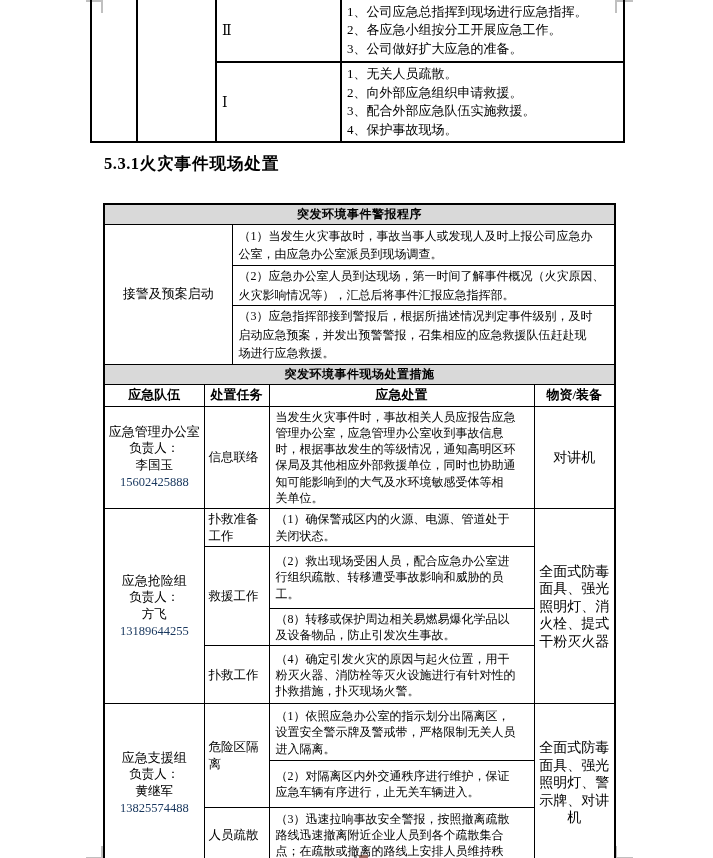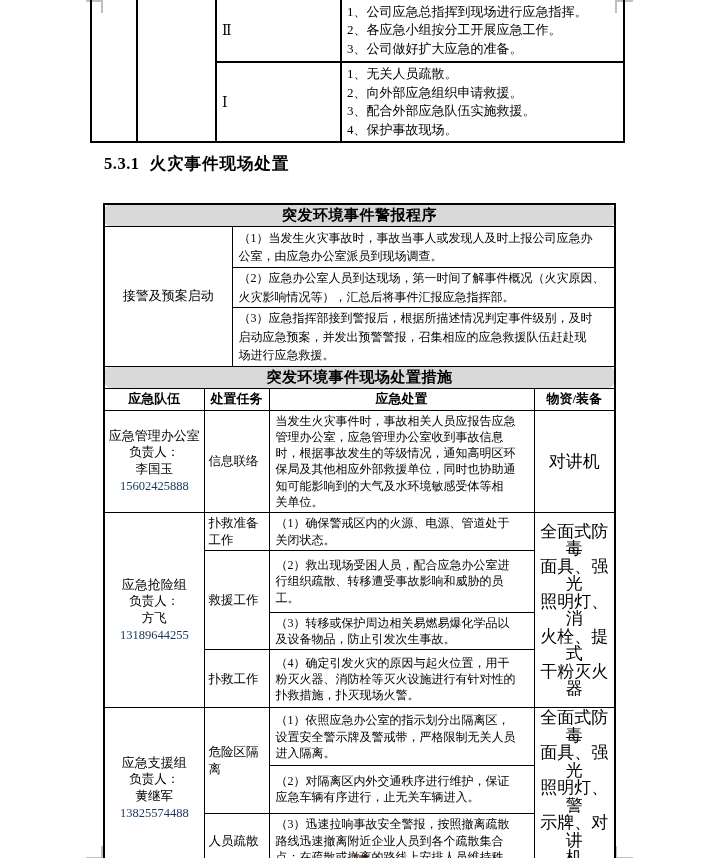--- a/index.html
+++ b/index.html
@@ -16,35 +16,35 @@
   .tt td{border:2px solid var(--border,#000);}
   .tt .lvl{font-size:14px;padding-left:5px;text-align:left;}
   .tt .items{padding:2px 5px;text-align:left;}
   .tt .items div{font-size:13px;line-height:18.5px;}
   .tt tr.rII{height:63px;}
   .tt tr.rI{height:75px;}
 
   
   .heading{position:absolute;left:104px;top:151px;font-size:16.5px;font-weight:bold;line-height:26px;}
   .heading .num{letter-spacing:0.5px;}
-  .heading .txt{margin-left:10px;letter-spacing:1px;}
+  .heading .txt{letter-spacing:1px;}
 
   
   .mt{left:103px;top:203px;width:511px;border:2px solid var(--border,#000);}
   .mt td{border:1px solid var(--border,#000);}
-  .sec-hdr{background:var(--hdr-bg,#D9D9D9);font-weight:bold;text-align:center;font-size:15px;letter-spacing:0.5px;border-radius:8px;}
+  .sec-hdr{background:var(--hdr-bg,#D9D9D9);font-weight:bold;text-align:center;font-size:12px;letter-spacing:0.5px;}
   .colhdr{font-weight:bold;text-align:center;font-size:13px;}
   .lbl{text-align:center;font-size:13px;}
   .step{font-size:12px;line-height:18.5px;padding:1px 6px;white-space:pre-line;text-align:left;}
   .team{text-align:center;font-size:12.5px;line-height:17px;padding:2px 1px;}
   .team .nm{font-weight:normal;font-size:13px;}
   .team .ph{color:var(--phone,#17365D);}
   .task{font-size:12.5px;line-height:16.5px;white-space:pre-line;padding:1px 4px;}
   .action{font-size:12px;line-height:16.3px;padding:2px 6px;white-space:pre-line;text-align:left;}
-  .equip{text-align:center;font-size:17px;line-height:17.5px;white-space:pre-line;padding:1px 2px;}
+  .equip{text-align:center;font-size:14px;line-height:17.5px;white-space:pre-line;padding:1px 2px;}
   tr.h19{height:19px;} tr.h22{height:22px;padding-left:32px;} tr.h41{height:41px;} tr.h39{height:39px;}
   tr.h56{height:56px;} tr.h98{height:98px;} tr.h36{height:36px;} tr.h62{height:62px;}
   tr.h33{height:33px;} tr.h58{height:58px;} tr.h57{height:57px;} tr.h47{height:47px;}
   tr.h55{height:55px;}
 
   
   .crop{position:absolute;}
   .crop.tl{left:86px;top:0;width:15px;height:11px;border-top:2px solid var(--crop,#C0C0C0);border-right:2px solid var(--crop,#C0C0C0);}
   .crop.tr{left:615px;top:0;width:16px;height:11px;border-top:2px solid var(--crop,#C0C0C0);border-left:2px solid var(--crop,#C0C0C0);}
   .crop.bl{left:86px;top:846px;width:15px;height:11px;border-bottom:2px solid var(--crop,#C0C0C0);border-right:2px solid var(--crop,#C0C0C0);}
@@ -171,21 +171,21 @@
 火栓、提式
 干粉灭火器</td>
   </tr>
   <tr class="h62">
     <td colspan="2" rowspan="2" class="task">救援工作</td>
     <td class="action">（2）救出现场受困人员，配合应急办公室进
 行组织疏散、转移遭受事故影响和威胁的员
 工。</td>
   </tr>
   <tr class="h33">
-    <td class="action">（3）转移或保护周边相关易燃易爆化学品以
+    <td class="action">（8）转移或保护周边相关易燃易爆化学品以
 及设备物品，防止引发次生事故。</td>
   </tr>
   <tr class="h58">
     <td colspan="2" class="task">扑救工作</td>
     <td class="action">（4）确定引发火灾的原因与起火位置，用干
 粉灭火器、消防栓等灭火设施进行有针对性的
 扑救措施，扑灭现场火警。</td>
   </tr>
 
   <tr class="h57">

